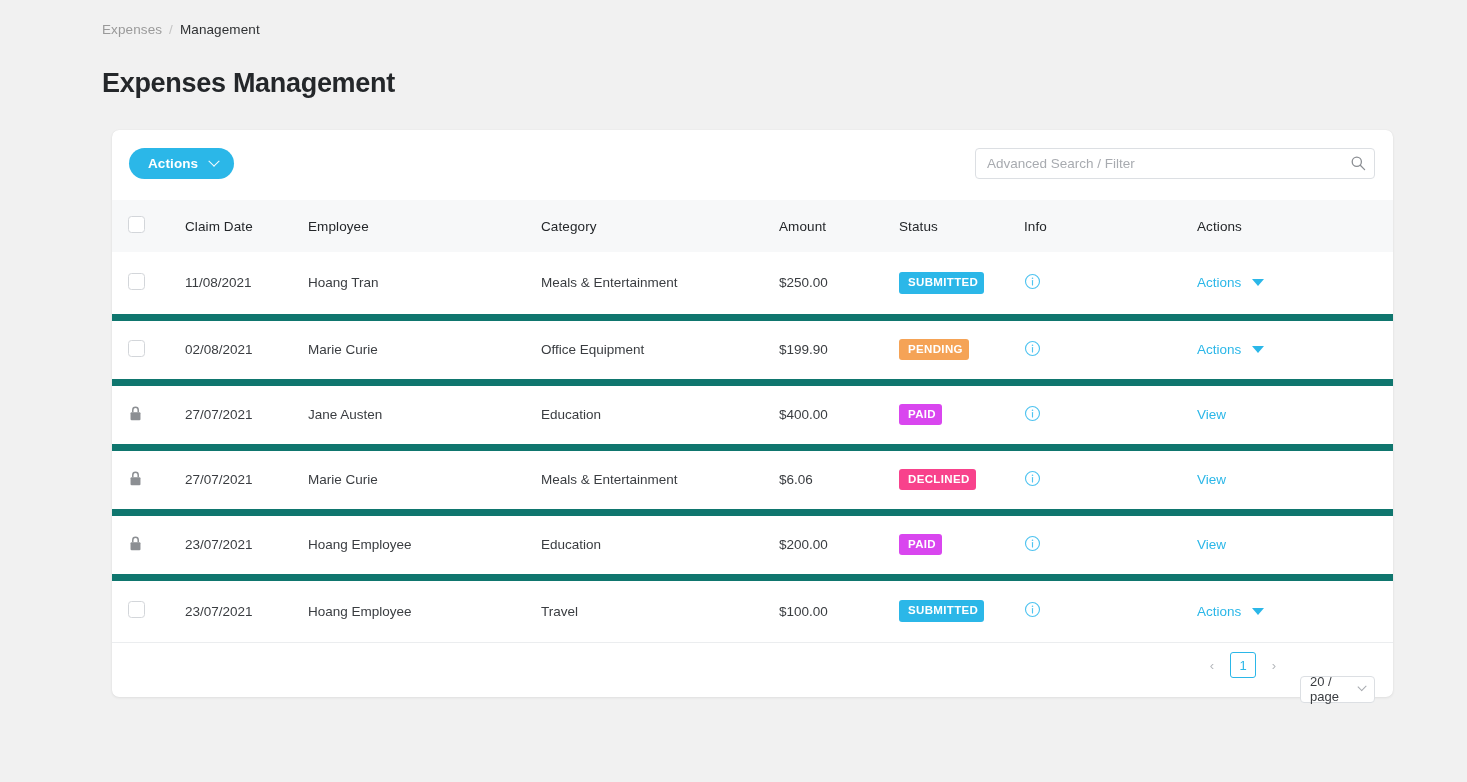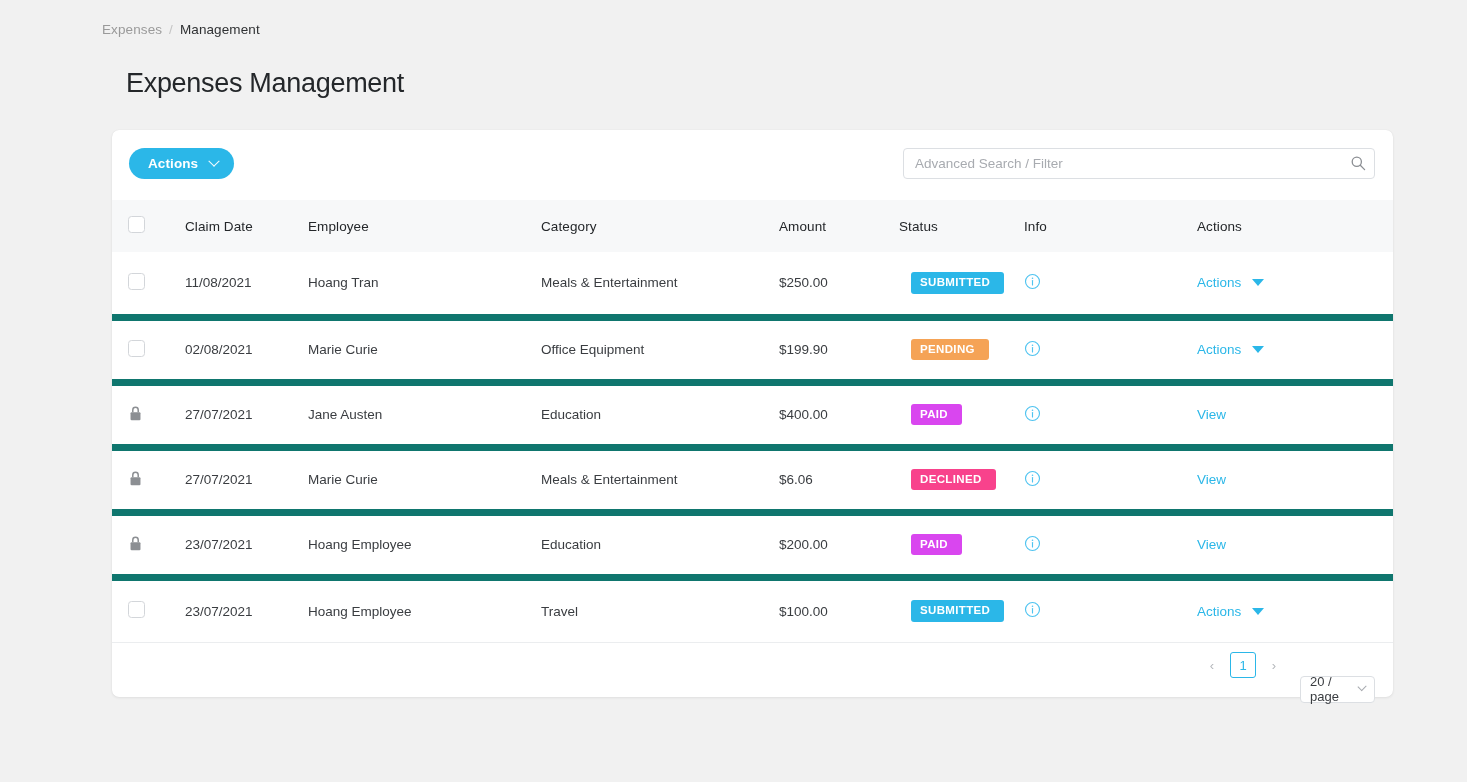--- a/index.html
+++ b/index.html
@@ -17,23 +17,22 @@
     font-size: 13.5px; color: #9a9a9a; letter-spacing: .1px;
     display: flex; align-items: flex-start; gap: 7px;
   }
   .breadcrumb .crumb-link { color: #9a9a9a; text-decoration: none; }
   .breadcrumb .sep { color: #c4c4c4; }
   .breadcrumb .crumb-current { color: #2f3133; }
 
   
   .page-title {
     position: absolute; left: 102px; top: 68px;
-    font-size: 27px; font-weight: normal; color: #24272a;
+    font-size: 27px; font-weight: bold; color: #24272a;
     letter-spacing: -.3px;
-    margin-left: 24px;
   }
 
   
   .card {
     position: absolute; left: 112px; top: 130px;
     width: 1281px; height: 567px;
     background: #ffffff;
     border-radius: 7px;
     box-shadow: 0 1px 3px rgba(0,0,0,.07), 0 0 1px rgba(0,0,0,.09);
   }
@@ -51,21 +50,21 @@
   }
   .actions-btn .chev {
     display: inline-block; width: 8px; height: 8px;
     border-right: 1.6px solid #fff; border-bottom: 1.6px solid #fff;
     transform: rotate(45deg) translate(-2px,-2px);
     opacity: .95;
   }
 
   .search-wrap {
     position: absolute; right: 18px; top: 18px;
-    width: 472px; height: 31px;
+    width: 400px; height: 31px;
   }
   .search-input {
     width: 100%; height: 100%;
     border: 1px solid #dcdfe3; border-radius: 4px;
     padding: 0 32px 0 11px;
     font-size: 13.5px; color: #5a5d61;
     font-family: "Liberation Sans", sans-serif;
     background: #fff; outline: none;
   }
   .search-input::placeholder { color: #a8abb0; }
@@ -107,23 +106,23 @@
     width: 17px; height: 17px;
     border: 1px solid #d3d6da; border-radius: 3.5px;
     background: #fff; cursor: pointer; display: inline-block;
   }
   
   .lock-icon { display: inline-block; width: 15px; height: 17px; color: #8c8f93; }
 
   
   .badge {
     display: inline-block; border-radius: 3px;
-    padding: 5px 14px 5px 9px;
+    padding: 5px 6px 5px 9px;
     font-size: 11.5px; font-weight: bold; color: #fff;
-    letter-spacing: .35px; line-height: 1; margin-left: 12px;
+    letter-spacing: .35px; line-height: 1;
   }
   .badge.submitted { background: #2bb7e8; }
   .badge.pending   { background: #f5a356; }
   .badge.paid      { background: #d946ef; }
   .badge.declined  { background: #f8428c; }
 
   
   .info-icon { width: 17px; height: 17px; color: #4ec3f0; cursor: pointer; display: inline-block; }
 
   

